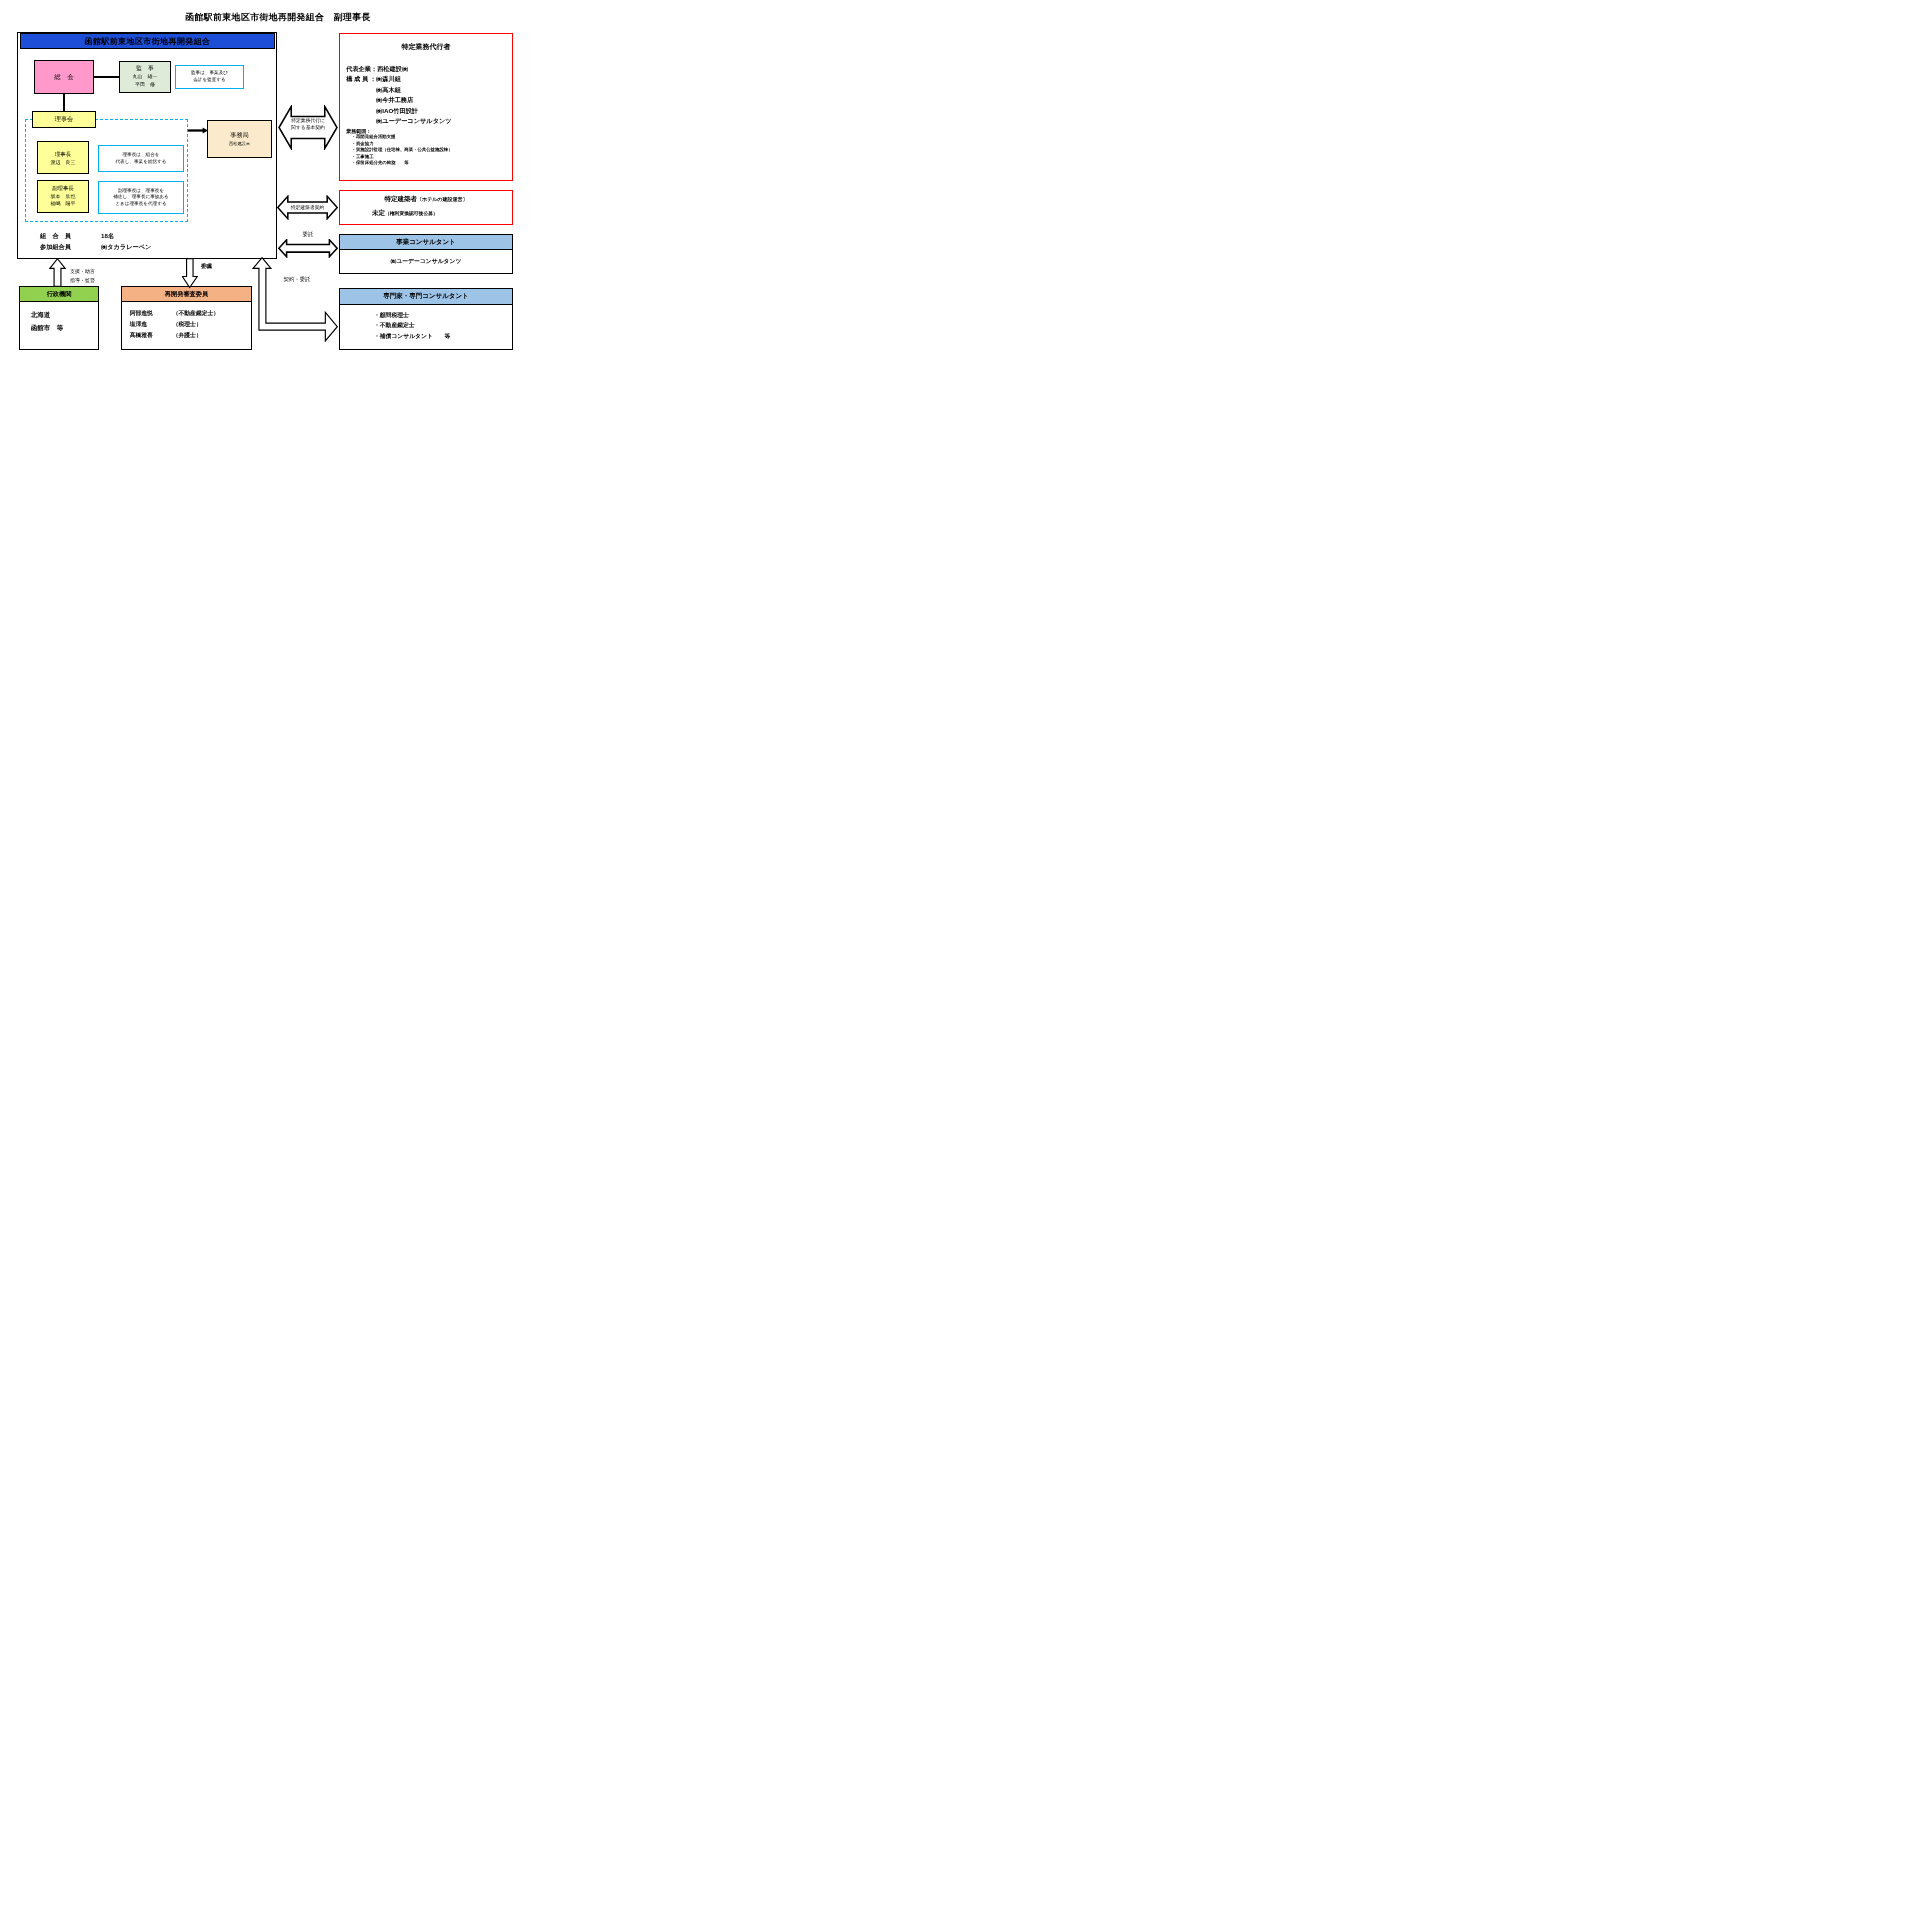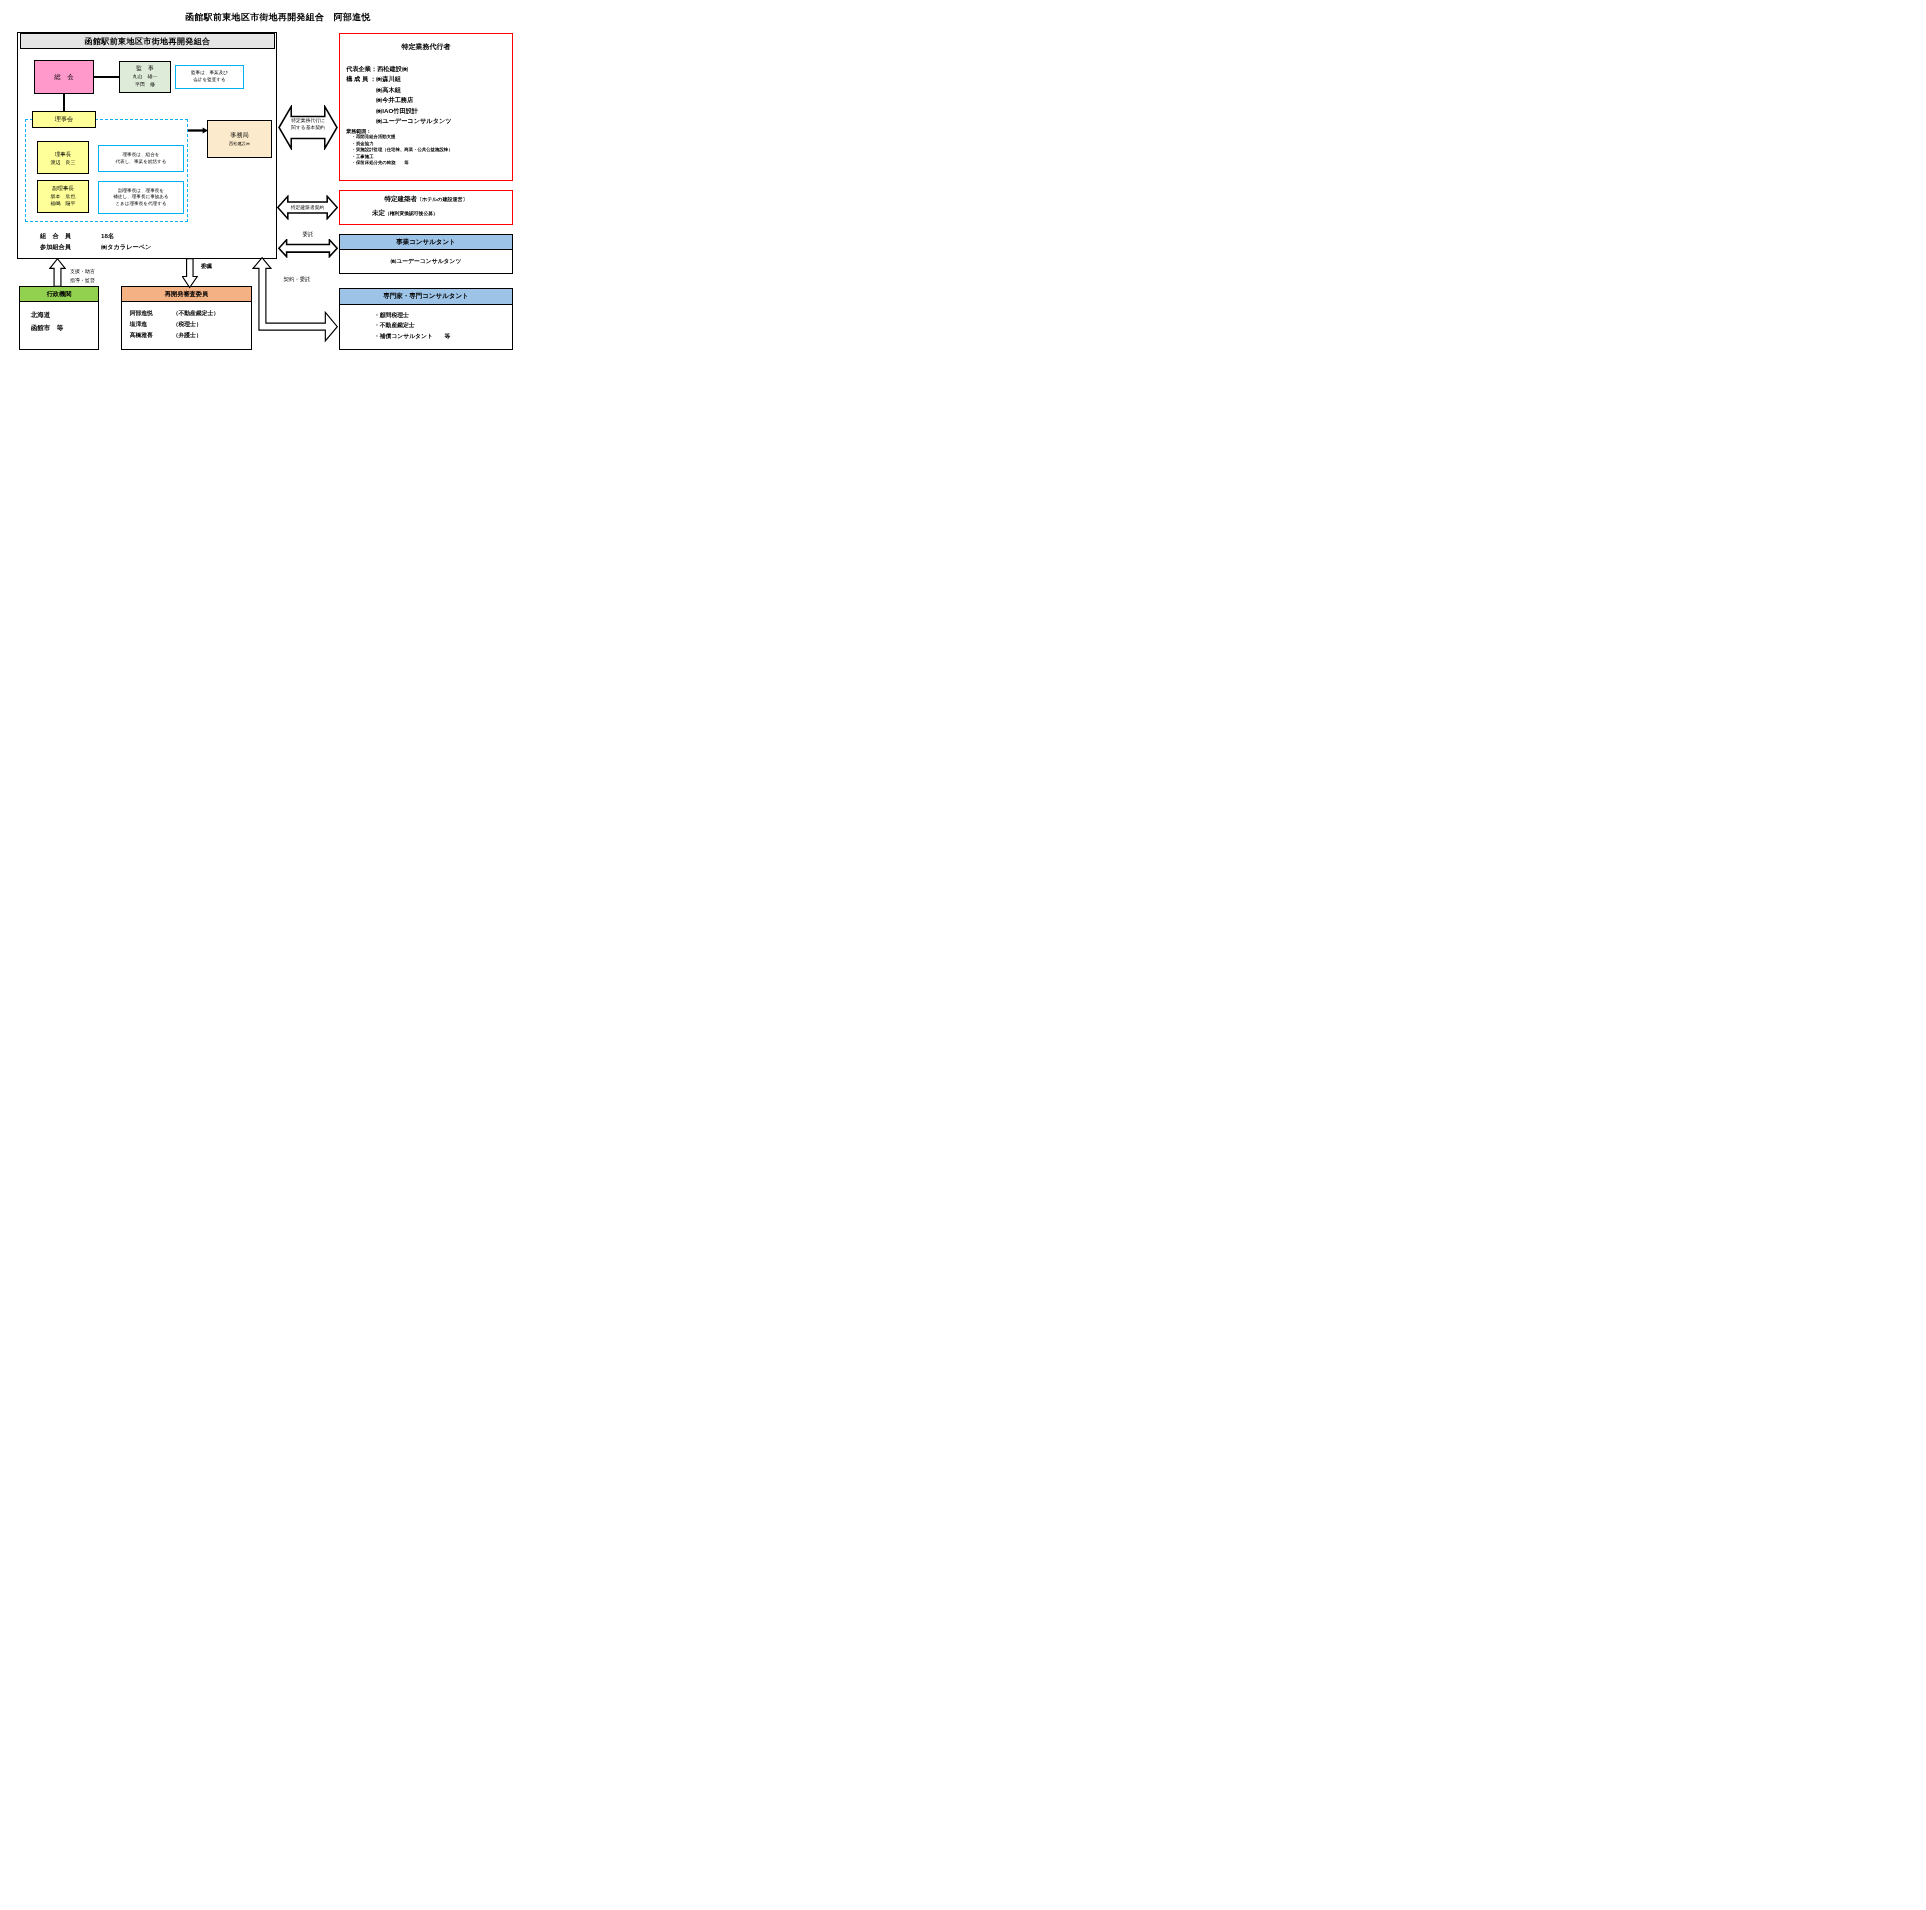--- a/index.html
+++ b/index.html
@@ -19,25 +19,25 @@
   .thinarrow polygon{fill:#fff;stroke:#000;stroke-width:3;stroke-linejoin:miter;}
   .hdr-box{position:absolute;box-sizing:border-box;border:1.5px solid #000;background:#fff;}
   .hdr-box .hdr{box-sizing:border-box;border-bottom:1.5px solid #000;display:flex;align-items:center;justify-content:center;
                 font-weight:bold;}
 </style>
 </head>
 <body>
 
 <div id="canvas">
 
-  <div class="abs" style="left:39px;top:10.8px;width:478px;text-align:center;font-size:8.9px;font-weight:bold;letter-spacing:0.4px;">函館駅前東地区市街地再開発組合　阿部進悦</div>
+  <div class="abs" style="left:39px;top:10.8px;width:478px;text-align:center;font-size:8.9px;font-weight:bold;letter-spacing:0.4px;">函館駅前東地区市街地再開発組合　副理事長</div>
 
   <div class="abs" style="left:17.3px;top:32px;width:260px;height:227px;border:1.5px solid #000;background:#fff;"></div>
 
-  <div class="box" style="left:20px;top:33px;width:255px;height:16px;background:#e5e5e5;font-size:8px;font-weight:bold;letter-spacing:0.4px;">
+  <div class="box" style="left:20px;top:33px;width:255px;height:16px;background:#1d4ed8;font-size:8px;font-weight:bold;letter-spacing:0.4px;">
     <span>函館駅前東地区市街地再開発組合</span>
   </div>
 
   <div class="hline" style="left:94px;top:76px;width:26px;height:1.5px;"></div>
   <div class="vline" style="left:63px;top:94px;width:1.5px;height:17.3px;"></div>
 
   <div class="box" style="left:34px;top:60px;width:60px;height:34px;background:#FF99CC;font-size:6.5px;">
     <span>総　会</span>
   </div>
 

